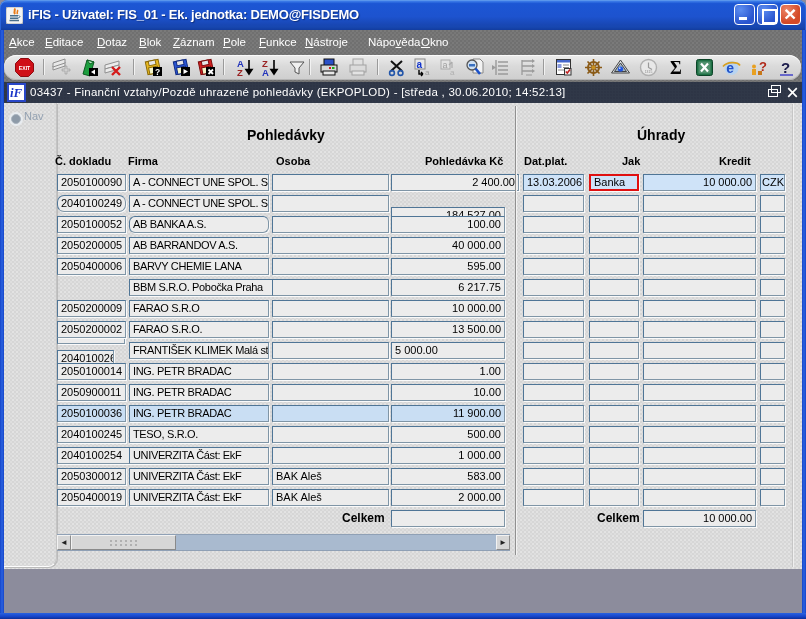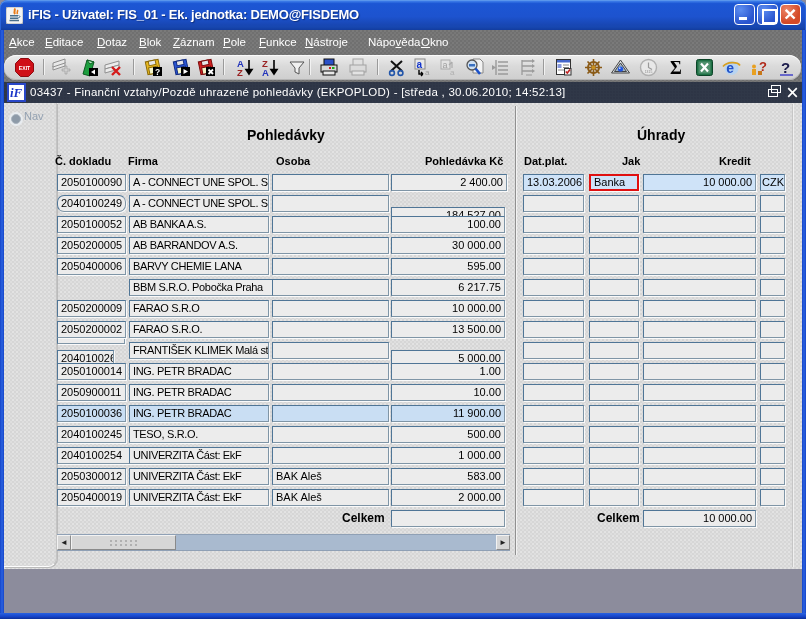--- a/index.html
+++ b/index.html
@@ -294,53 +294,53 @@
   <div class="hdr" style="left:124px">Firma</div>
   <div class="hdr" style="left:272px">Osoba</div>
   <div class="hdr" style="left:421px">Pohledávka Kč</div>
   <div class="hdr" style="left:520px">Dat.plat.</div>
   <div class="hdr" style="left:618px">Jak</div>
   <div class="hdr" style="left:715px">Kredit</div>
   <div id="fieldwrap" style="position:absolute;left:-4px;top:-103px">
 <div class="f" style="left:57px;top:174px;width:69px;">2050100090</div>
 <div class="f" style="left:129px;top:174px;width:140px;letter-spacing:-0.35px;">A - CONNECT UNE SPOL. S R</div>
 <div class="f" style="left:272px;top:174px;width:117px;"></div>
-<div class="f" style="left:391px;top:174px;width:116px;text-align:right;">2 400.00</div>
+<div class="f" style="left:391px;top:174px;width:128px;text-align:right;">2 400.00</div>
 <div class="f" style="left:57px;top:195px;width:69px;border-radius:7px;">2040100249</div>
 <div class="f" style="left:129px;top:195px;width:140px;letter-spacing:-0.35px;">A - CONNECT UNE SPOL. S R</div>
 <div class="f" style="left:272px;top:195px;width:117px;"></div>
 <div class="f" style="left:391px;top:207px;width:114px;text-align:right;">184 527.00</div>
 <div class="f" style="left:57px;top:216px;width:69px;">2050100052</div>
-<div class="f" style="left:129px;top:216px;width:140px;letter-spacing:-0.35px;">AB BANKA A.S.</div>
+<div class="f" style="left:129px;top:216px;width:140px;letter-spacing:-0.35px;border-radius:6px;">AB BANKA A.S.</div>
 <div class="f" style="left:272px;top:216px;width:117px;"></div>
 <div class="f" style="left:391px;top:216px;width:114px;text-align:right;">100.00</div>
 <div class="f" style="left:57px;top:237px;width:69px;">2050200005</div>
 <div class="f" style="left:129px;top:237px;width:140px;letter-spacing:-0.35px;">AB BARRANDOV A.S.</div>
 <div class="f" style="left:272px;top:237px;width:117px;"></div>
-<div class="f" style="left:391px;top:237px;width:114px;text-align:right;">30 000.00</div>
+<div class="f" style="left:391px;top:237px;width:114px;text-align:right;">40 000.00</div>
 <div class="f" style="left:57px;top:258px;width:69px;">2050400006</div>
 <div class="f" style="left:129px;top:258px;width:140px;letter-spacing:-0.35px;">BARVY CHEMIE LANA</div>
 <div class="f" style="left:272px;top:258px;width:117px;"></div>
 <div class="f" style="left:391px;top:258px;width:114px;text-align:right;">595.00</div>
 <div class="f" style="left:57px;top:279px;width:68px;margin-top:48px;">2050100012</div>
 <div class="f" style="left:129px;top:279px;width:154px;letter-spacing:-0.35px;">BBM S.R.O. Pobočka Praha</div>
 <div class="f" style="left:272px;top:279px;width:117px;"></div>
 <div class="f" style="left:391px;top:279px;width:114px;text-align:right;">6 217.75</div>
 <div class="f" style="left:57px;top:300px;width:69px;">2050200009</div>
 <div class="f" style="left:129px;top:300px;width:140px;letter-spacing:-0.35px;">FARAO S.R.O</div>
 <div class="f" style="left:272px;top:300px;width:117px;"></div>
 <div class="f" style="left:391px;top:300px;width:114px;text-align:right;">10 000.00</div>
 <div class="f" style="left:57px;top:321px;width:69px;">2050200002</div>
 <div class="f" style="left:129px;top:321px;width:140px;letter-spacing:-0.35px;">FARAO S.R.O.</div>
 <div class="f" style="left:272px;top:321px;width:117px;"></div>
 <div class="f" style="left:391px;top:321px;width:114px;text-align:right;">13 500.00</div>
 <div class="f" style="left:57px;top:350px;width:57px;">2040100260</div>
 <div class="f" style="left:129px;top:342px;width:140px;letter-spacing:-0.35px;">FRANTIŠEK KLIMEK Malá stra</div>
 <div class="f" style="left:272px;top:342px;width:117px;"></div>
-<div class="f" style="left:391px;top:350px;width:114px;text-align:right;">5 000.00</div>
+<div class="f" style="left:391px;top:342px;width:114px;text-align:left;">5 000.00</div>
 <div class="f" style="left:57px;top:363px;width:69px;">2050100014</div>
 <div class="f" style="left:129px;top:363px;width:140px;letter-spacing:-0.35px;">ING. PETR BRADAC</div>
 <div class="f" style="left:272px;top:363px;width:117px;"></div>
 <div class="f" style="left:391px;top:363px;width:114px;text-align:right;">1.00</div>
 <div class="f" style="left:57px;top:384px;width:69px;">2050900011</div>
 <div class="f" style="left:129px;top:384px;width:140px;letter-spacing:-0.35px;">ING. PETR BRADAC</div>
 <div class="f" style="left:272px;top:384px;width:117px;"></div>
 <div class="f" style="left:391px;top:384px;width:114px;text-align:right;">10.00</div>
 <div class="f hl" style="left:57px;top:405px;width:69px;">2050100036</div>
 <div class="f hl" style="left:129px;top:405px;width:140px;letter-spacing:-0.35px;">ING. PETR BRADAC</div>

